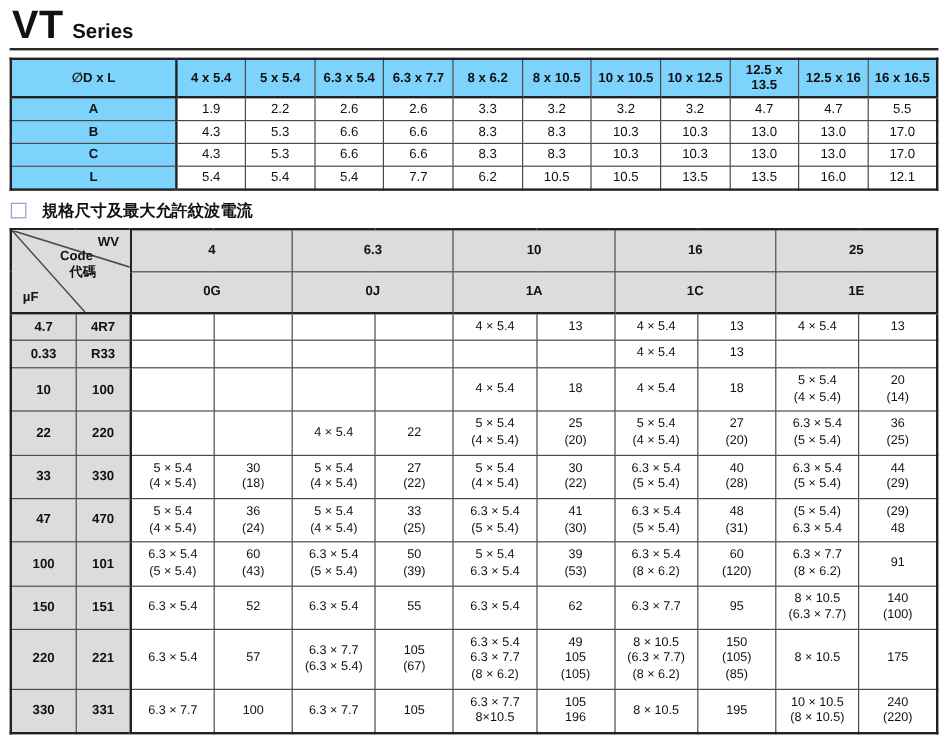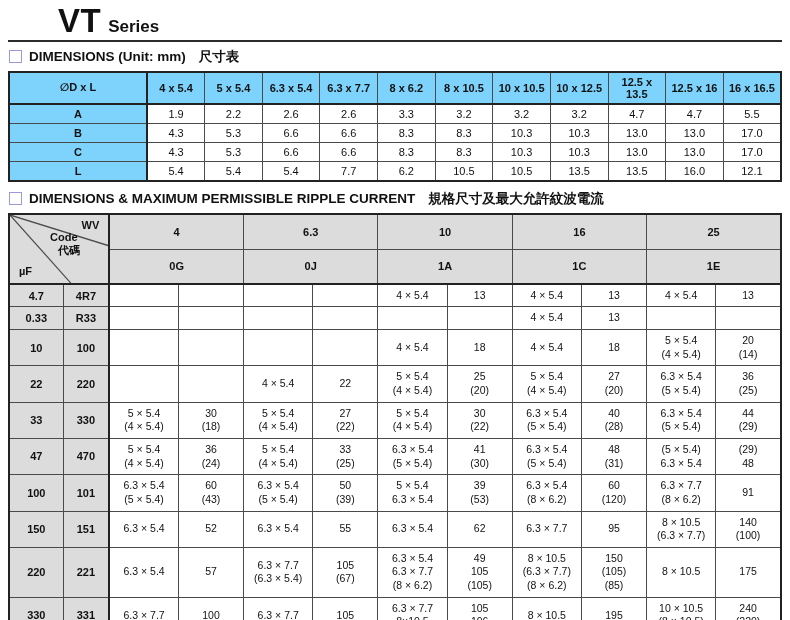--- a/index.html
+++ b/index.html
@@ -4,21 +4,21 @@
 <style>
   html,body{margin:0;padding:0;background:#ffffff;}
   body{
     width:790px;height:620px;overflow:hidden;
     font-family:"Liberation Sans","DejaVu Sans",sans-serif;
     color:#111;
   }
   .page{padding:4px 8px 0 8px;}
 
   
-  .title-row{display:flex;align-items:baseline;gap:7px;padding-left:2px;margin-left:48px;}
+  .title-row{display:flex;align-items:baseline;gap:7px;padding-left:2px;}
   .vt{font-size:33px;font-weight:bold;letter-spacing:.5px;line-height:1.05;}
   .series{font-size:17px;font-weight:bold;}
   .title-rule{border:none;border-top:2px solid #2b2b2b;margin:1px 0 6px 0;}
 
   
   .section-header{display:flex;align-items:center;gap:7px;font-weight:bold;
     font-size:13.5px;margin:3px 0 5px 1px;}
   .sq{width:11px;height:11px;border:1px solid #9a9ada;display:inline-block;flex:0 0 auto;background:#fff;}
   .sec-zh{margin-left:6px;}
 
@@ -57,25 +57,20 @@
 <body>
 
 <div class="page">
 
   <div class="title-row">
     <span class="vt">VT</span>
     <span class="series">Series</span>
   </div>
   <hr class="title-rule">
 
-  <div class="section-header">
-    <span class="sq"></span>
-    <span>DIMENSIONS (Unit: mm)</span>
-    <span class="sec-zh">尺寸表</span>
-  </div>
 
   <table id="dims-table">
     <colgroup>
         <col style="width:138px">
       </colgroup>
     <thead>
         <tr id="dims-head">
           <th class="label-col">∅D x L</th>
           <th>4 x 5.4</th>
           <th>5 x 5.4</th>
@@ -145,21 +140,20 @@
           <td>13.5</td>
           <td>13.5</td>
           <td>16.0</td>
           <td>12.1</td>
         </tr>
       </tbody>
   </table>
 
   <div class="section-header">
     <span class="sq"></span>
-    <span>DIMENSIONS &amp; MAXIMUM PERMISSIBLE RIPPLE CURRENT</span>
     <span class="sec-zh">規格尺寸及最大允許紋波電流</span>
   </div>
 
   <table id="ripple-table">
     <colgroup>
       <col style="width:54px">
         <col style="width:46px">
       <col style="width:69px">
         <col style="width:65px">
       <col style="width:69px">

